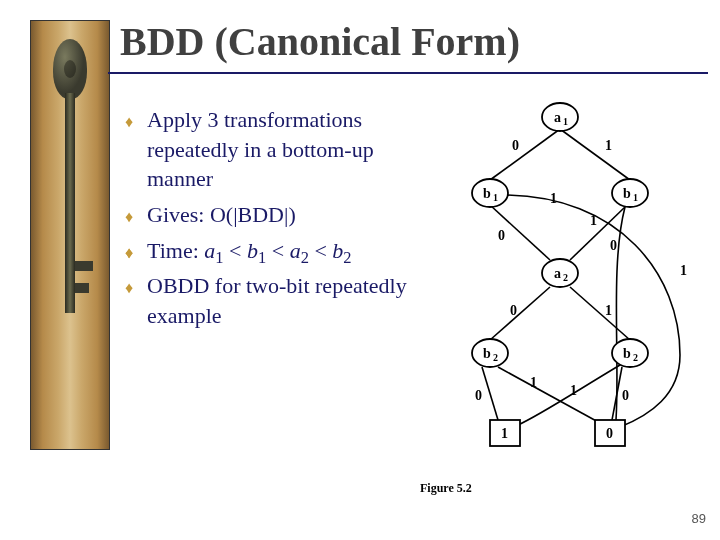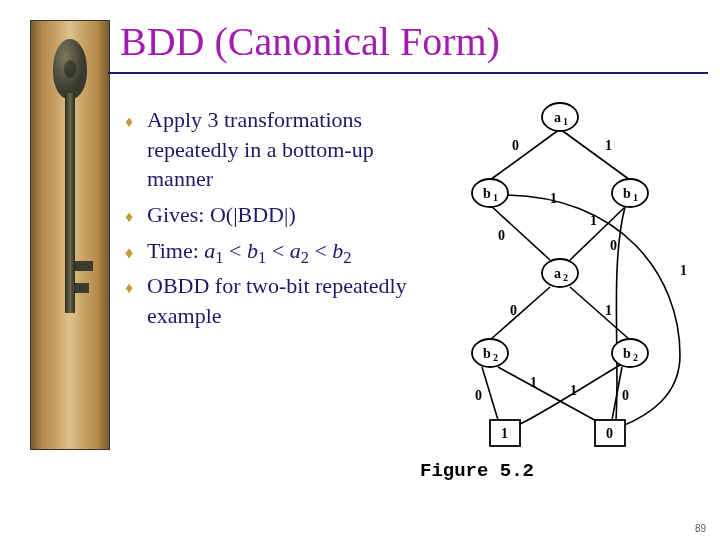--- a/index.html
+++ b/index.html
@@ -73,22 +73,22 @@
     width: 14px;
     height: 10px;
     background: #3a3a2e;
   }
 
   .title {
     position: absolute;
     left: 120px;
     top: 18px;
     font-size: 40px;
-    color: #a21caf;
-    font-weight: normal;
+    color: #404040;
+    font-weight: bold;
   }
   .underline {
     position: absolute;
     left: 108px;
     top: 72px;
     width: 600px;
     height: 2px;
     background: #1a1a66;
   }
 
@@ -130,34 +130,34 @@
   .diagram {
     position: absolute;
     left: 420px;
     top: 95px;
     width: 280px;
     height: 400px;
   }
   .caption {
     position: absolute;
     left: 0;
-    bottom: 12px;
-    font-family: Liberation Mono, monospace;
-    font-size: 19px;
+    bottom: 0;
+    font-family: Liberation Serif, serif;
+    font-size: 12px;
     color: #000;
     line-height: 1.2;
   }
   .caption .fig-num { font-weight: bold; }
 
   .page-num {
     position: absolute;
     right: 14px;
-    bottom: 6px;
+    bottom: 14px;
     font-family: Arial, sans-serif;
-    font-size: 10px;
+    font-size: 13px;
     color: #555;
   }
 
   
   svg text {
     font-family: "Times New Roman", serif;
     font-size: 14px;
     font-weight: bold;
     fill: #000;
   }

